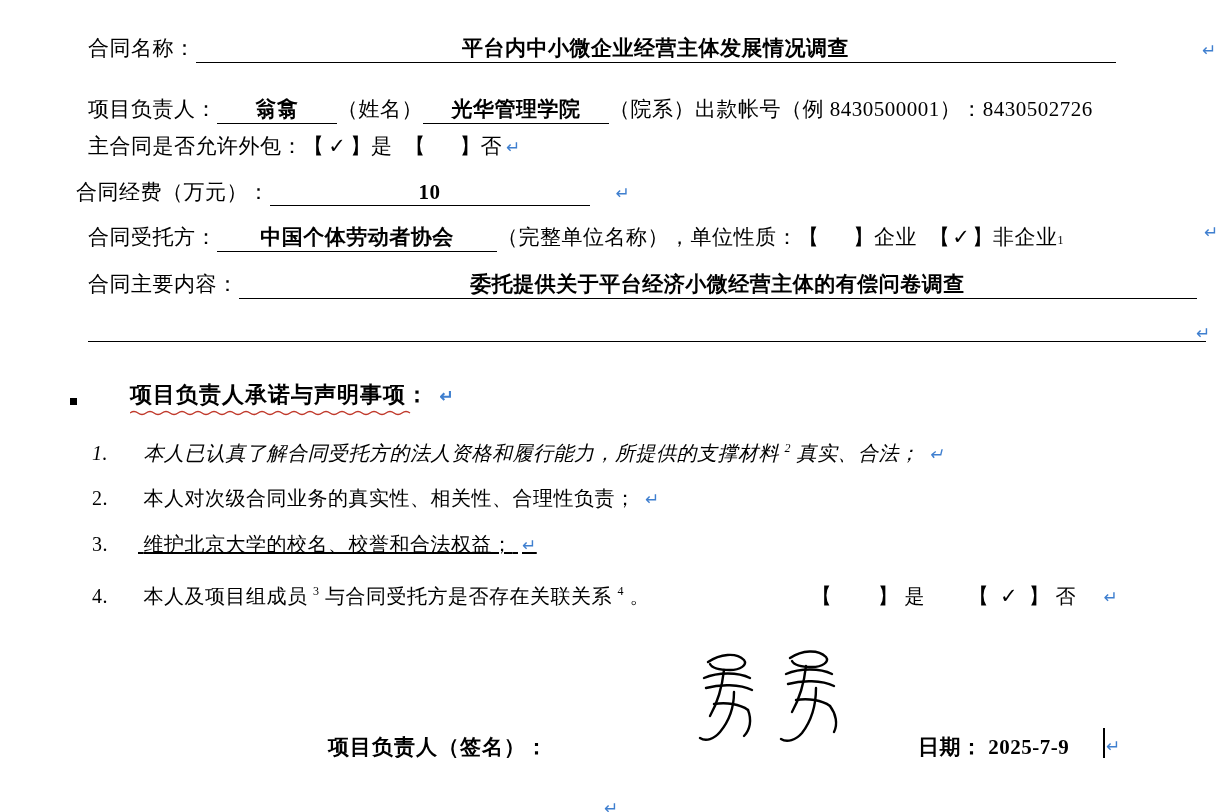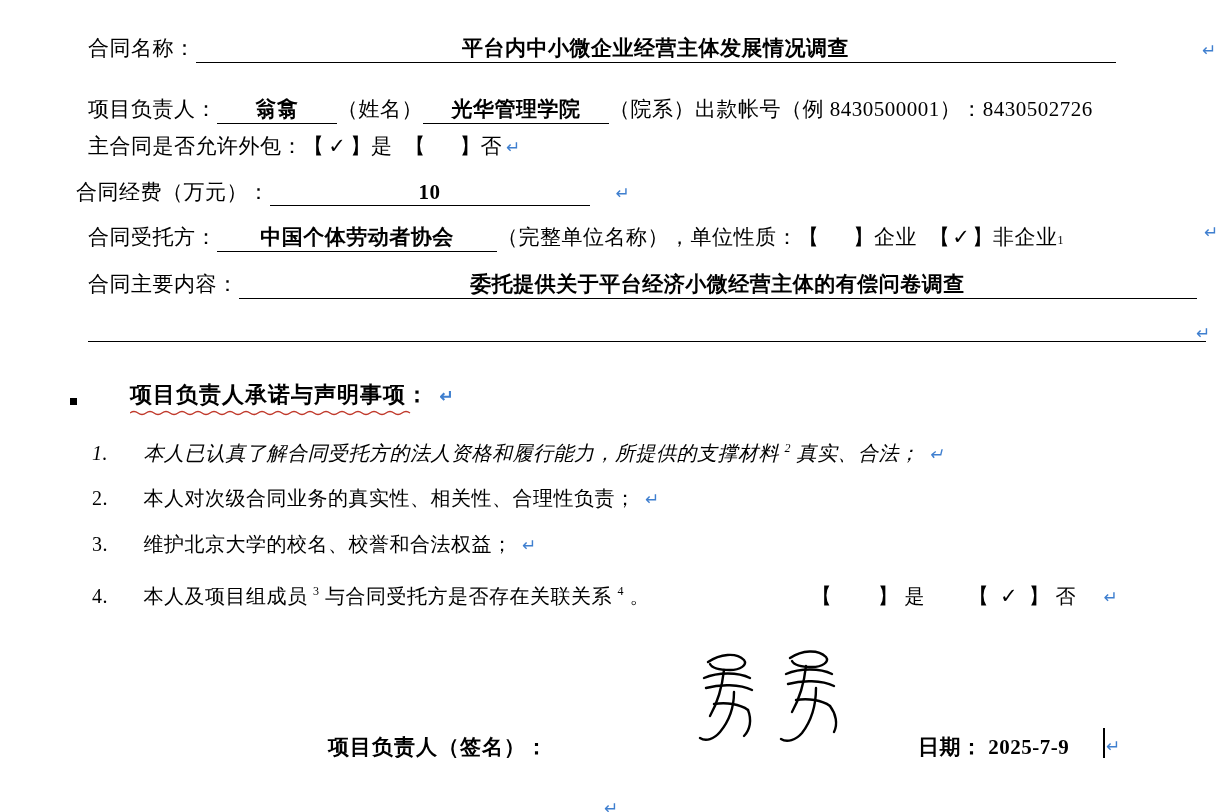--- a/index.html
+++ b/index.html
@@ -196,21 +196,21 @@
     <span>真实、合法；</span>
     <span class="pilcrow">↵</span>
   </div>
 
   <div class="list-item" style="left:92px; top:485px;">
     <span class="list-num">2.</span>
     <span>本人对次级合同业务的真实性、相关性、合理性负责；</span>
     <span class="pilcrow">↵</span>
   </div>
 
-  <div class="list-item" style="left:92px; top:531px;">
+  <div class="list-item" style="left:92px; top:531px;text-decoration:underline;">
     <span class="list-num">3.</span>
     <span>维护北京大学的校名、校誉和合法权益；</span>
     <span class="pilcrow">↵</span>
   </div>
 
   <div class="list-item" style="left:92px; top:582px;">
     <span class="list-num">4.</span>
     <span>本人及项目组成员</span>
     <span class="sup">3</span>
     <span>与合同受托方是否存在关联关系</span>

